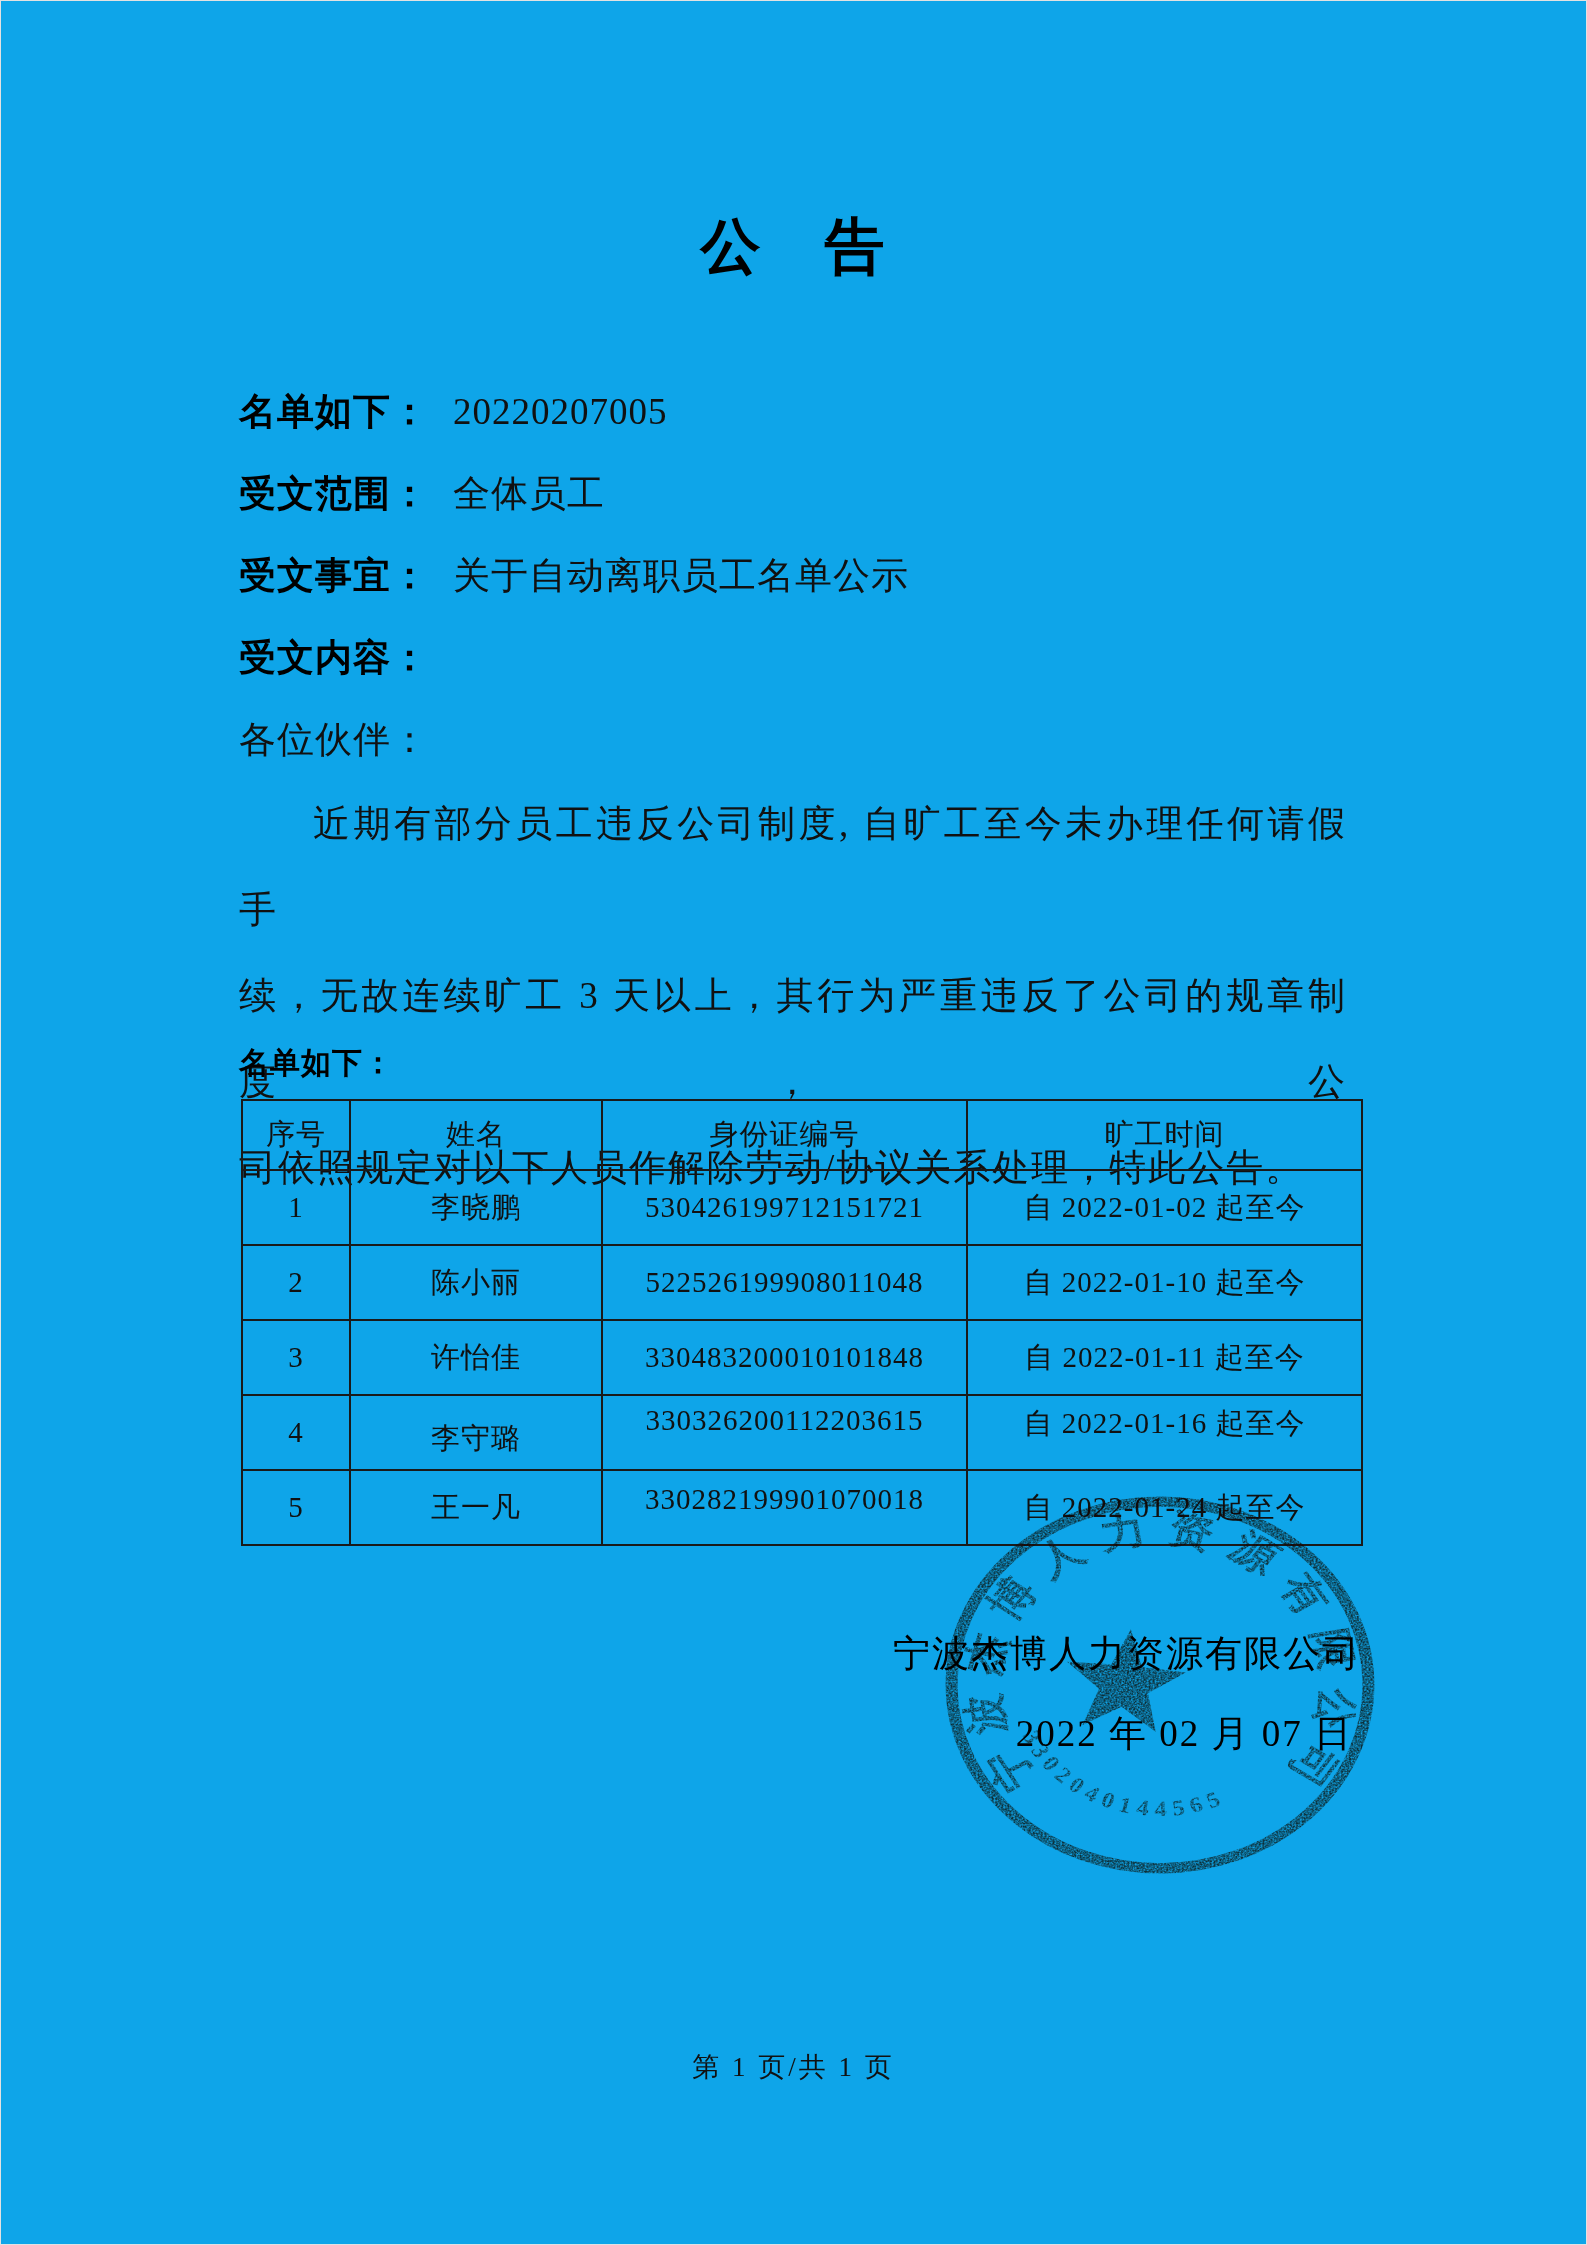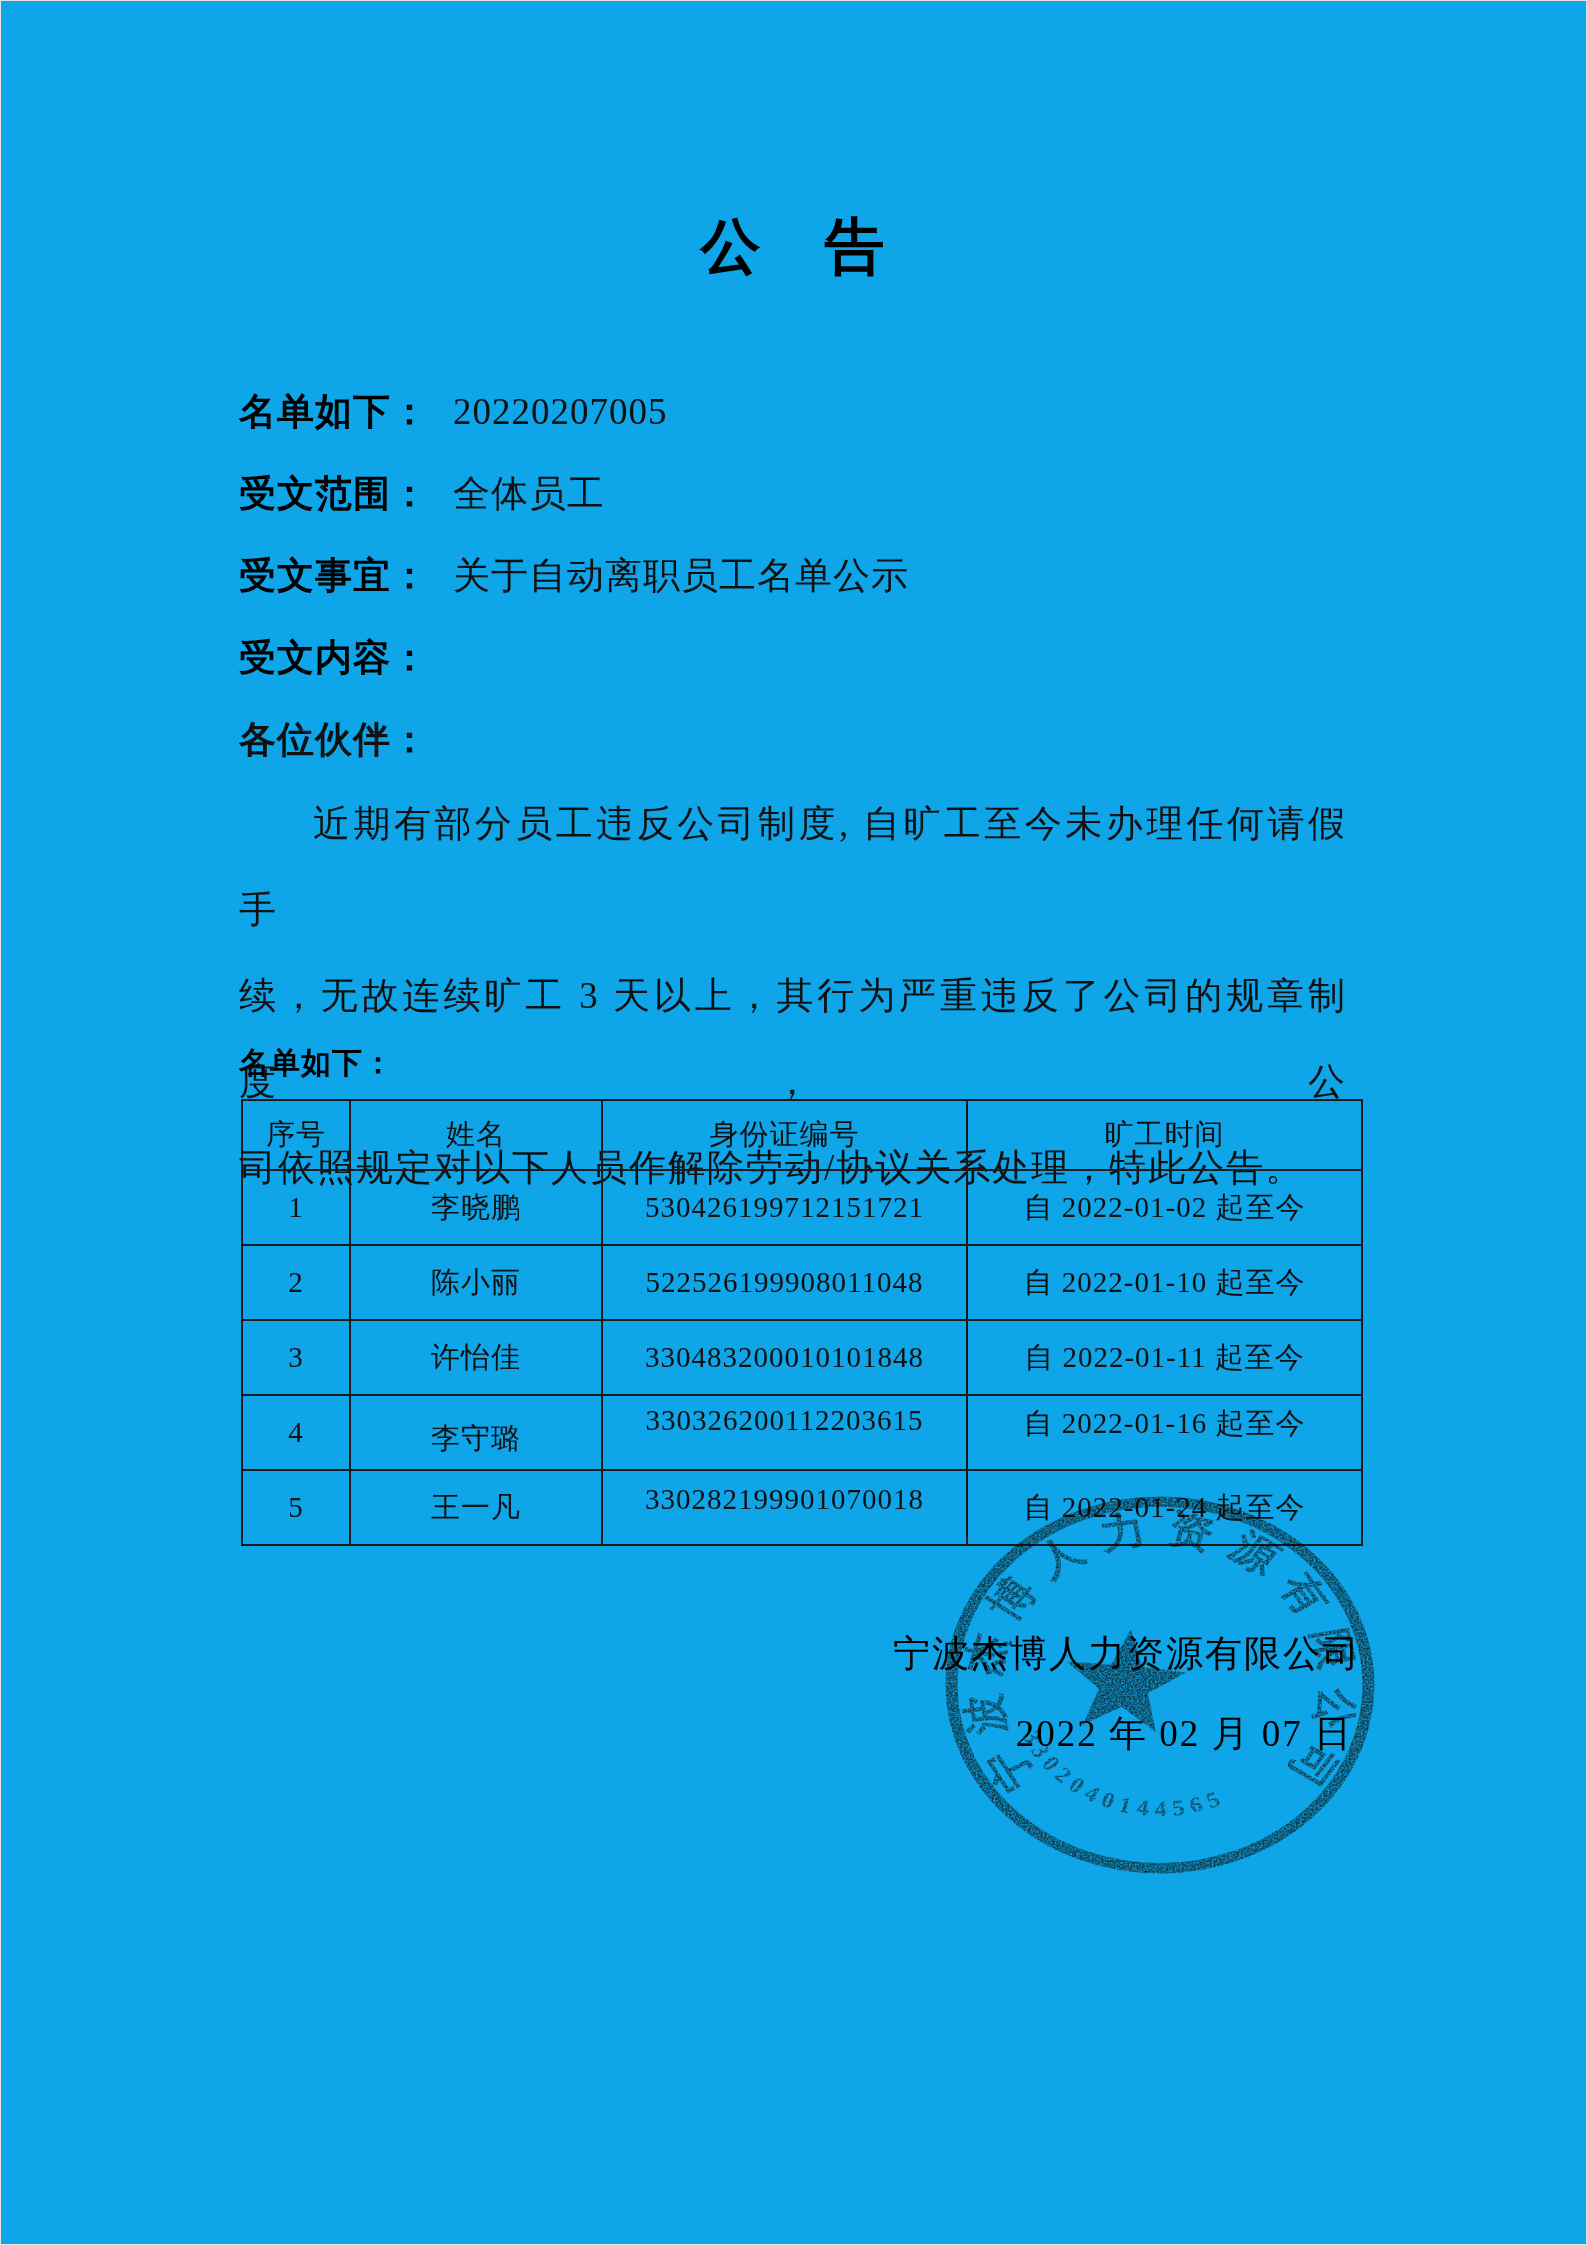--- a/index.html
+++ b/index.html
@@ -17,21 +17,21 @@
     position:absolute; left:0; top:206; width:100%;
     top:206px;
     text-align:center;
     font-size:60px; font-weight:700; color:#000;
     letter-spacing:2px;
   }
   .meta-block { position:absolute; left:238px; top:370px; }
   .meta-line { height:82px; line-height:82px; font-size:37px; white-space:nowrap; }
   .meta-label { font-weight:700; color:#000; letter-spacing:1px; }
   .meta-value { font-weight:400; margin-left:24px; letter-spacing:1px; }
-  .salutation { font-weight:700; letter-spacing:1px; }
+  .salutation { font-weight:400; letter-spacing:1px; }
   .body-par {
     position:absolute; left:238px; top:780px; width:1108px;
     font-size:37px; line-height:86px; letter-spacing:2px;
   }
   .body-line { text-align:justify; }
   .body-line.justify-full { text-align-last:justify; }
   .body-line.indent { text-indent:74px; }
   .list-intro {
     position:absolute; left:238px; top:1042px;
     font-size:30px; font-weight:700; letter-spacing:1px; color:#000;
@@ -182,14 +182,15 @@
       <text font-size="42" letter-spacing="16" fill="#d93a2e">
         <textPath href="#sealTopArc" startOffset="10">宁波杰博人力资源有限公司</textPath>
       </text>
       <text font-size="23" letter-spacing="6" fill="#d93a2e">
         <textPath href="#sealBottomArc" startOffset="6">3302040144565</textPath>
       </text>
       <path transform="translate(197,214) rotate(6)" d="M0,-58 L14.1,-19.4 L55.2,-17.9 L22.8,7.4 L34.1,46.9 L0,24 L-34.1,46.9 L-22.8,7.4 L-55.2,-17.9 L-14.1,-19.4 Z" fill="#d93a2e"></path>
     </g>
   </svg>
 
+  <div class="footer-page">第 1 页/共 1 页</div>
 
 </div>
 
 </body></html>

